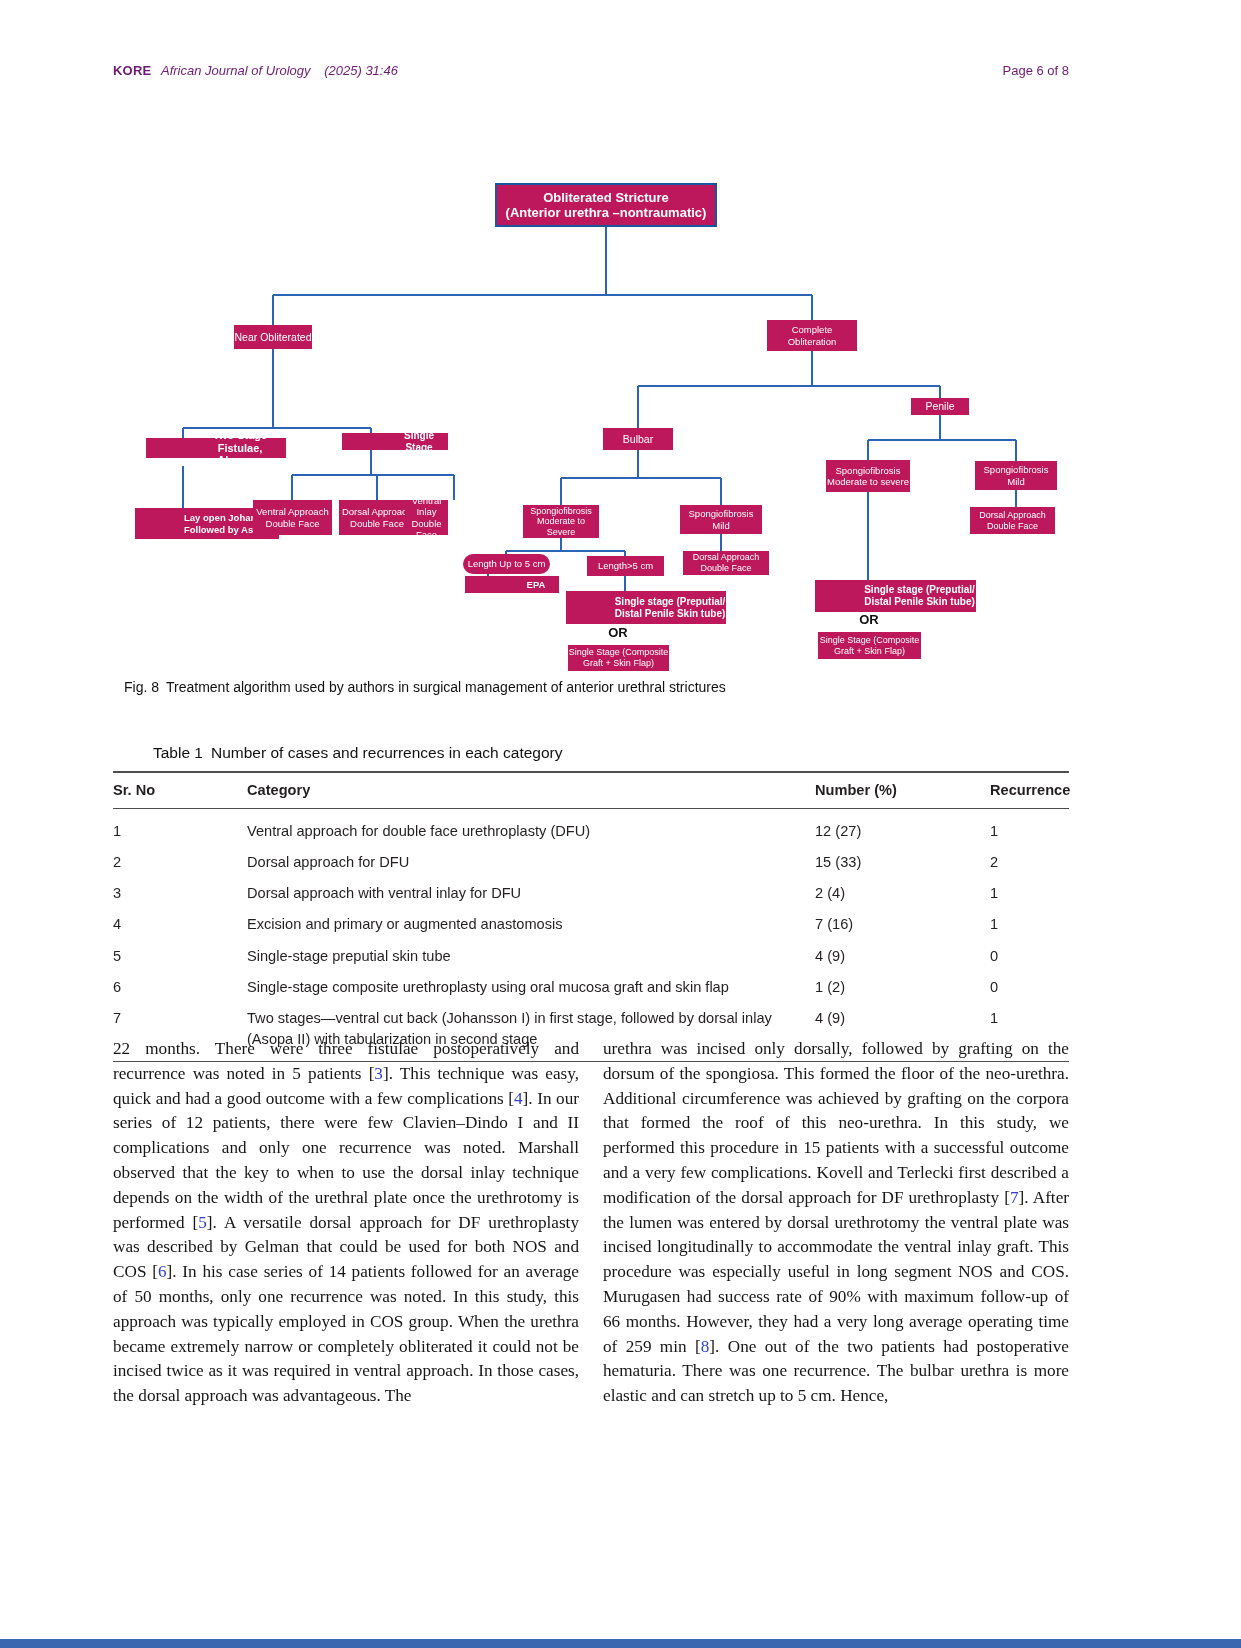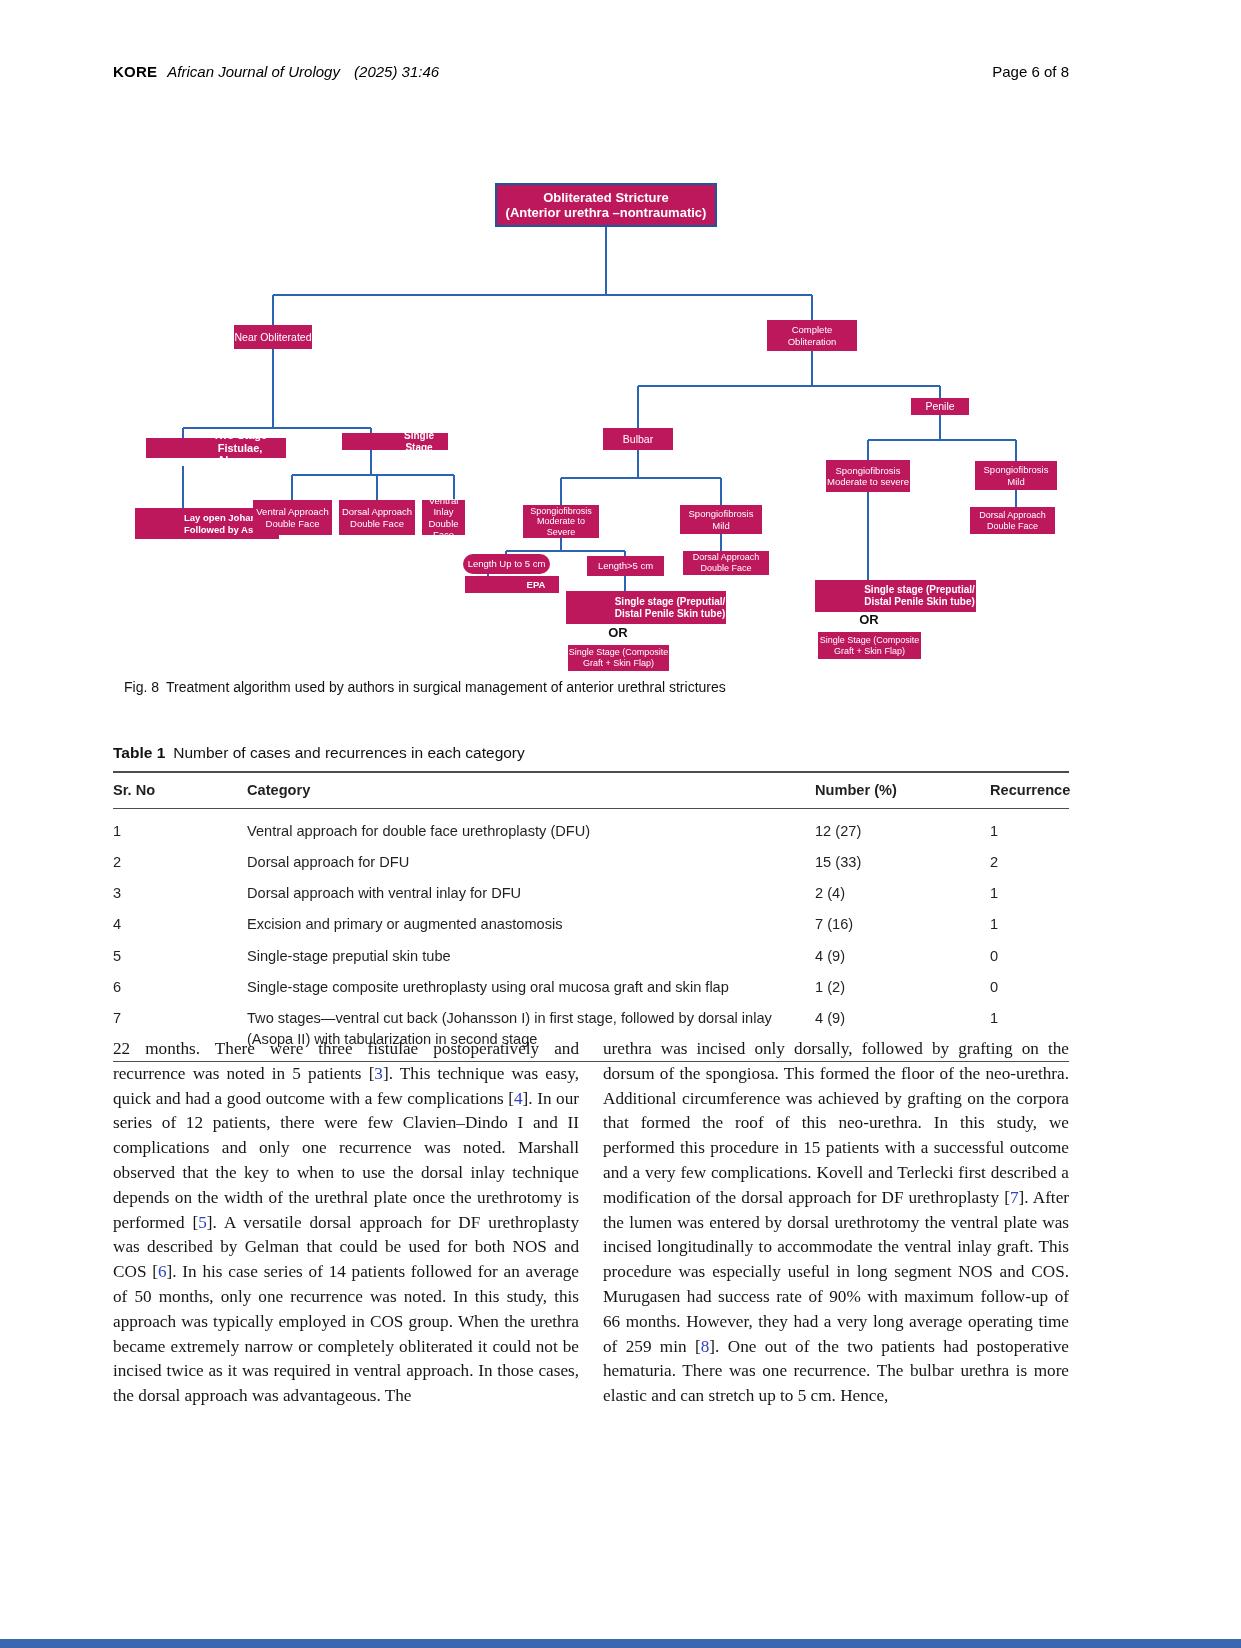--- a/index.html
+++ b/index.html
@@ -2,42 +2,42 @@
 <html><head>
 <meta charset="utf-8">
 <style>
   html,body{margin:0;padding:0;background:#e8e8e8;}
   .page{
     position:relative; width:1241px; height:1648px; margin:0 auto;
     background:#ffffff; overflow:hidden;
     font-family:"Liberation Sans", sans-serif; color:#1a1a1a;
   }
   
-  .hdr{position:absolute; left:113px; top:63px; width:956px; display:flex; justify-content:space-between; font-size:15px; color:#000000;}
+  .hdr{position:absolute; left:113px; top:63px; width:956px; display:flex; justify-content:space-between; font-size:13px; color:#701a75;}
   .hdr-author{font-weight:bold; letter-spacing:.2px;}
   .hdr-journal{font-style:italic; margin-left:6px;}
   .hdr-cite{font-style:italic; margin-left:10px;}
   
   .figure{position:absolute; left:0; top:0; width:1241px; height:700px;}
   .fc-lines{position:absolute; left:0; top:0;}
   .fc-node{
     position:absolute; background:#be185d; color:#fff;
     display:flex; align-items:center; justify-content:center;
     text-align:center; white-space:pre-line; line-height:1.18;
     font-family:"Liberation Sans", sans-serif;
   }
   .fc-node.bold{font-weight:bold;padding-left:48px;}
   .fc-node.root{border:2px solid #17589e; font-weight:bold; box-sizing:border-box;}
   .fc-or{position:absolute; color:#111; font-weight:bold; font-size:13px; text-align:center; width:40px;}
   
   .fig-caption{position:absolute; left:124px; top:679px; width:930px; font-size:14px; color:#111;}
   .cap-label{font-weight:normal; margin-right:7px;}
   
   .tbl-title{position:absolute; left:113px; top:744px; font-size:15.5px; color:#111;}
-  .tbl-label{font-weight:bold; margin-right:8px;}
+  .tbl-label{font-weight:normal; margin-right:8px;margin-left:40px;}
   table.data-table{
     position:absolute; left:113px; top:771px; width:956px;
     border-collapse:collapse; table-layout:fixed;
     font-size:14.6px; color:#231f20;
   }
   .data-table col.c1{width:134px;} .data-table col.c2{width:568px;}
   .data-table col.c3{width:175px;} .data-table col.c4{width:79px;}
   .data-table th{
     text-align:left; font-weight:bold; padding:9px 6px 10px 0;
     border-top:2px solid #4d4d4d; border-bottom:1px solid #4d4d4d;
@@ -91,21 +91,21 @@
 Fistulae, Abscess</div>
     <div class="fc-node bold" style="left:342px;top:433px;width:58px;height:17px;font-size:10px;">Single Stage</div>
     <div class="fc-node" style="left:603px;top:428px;width:70px;height:22px;font-size:10.5px;">Bulbar</div>
     <div class="fc-node" style="left:911px;top:398px;width:58px;height:17px;font-size:10.5px;">Penile</div>
     <div class="fc-node bold" style="left:135px;top:508px;width:96px;height:31px;font-size:9.5px;">Lay open Johansen I
 Followed by Asopa II</div>
     <div class="fc-node" style="left:253px;top:500px;width:79px;height:35px;font-size:9.5px;">Ventral Approach
 Double Face</div>
     <div class="fc-node" style="left:339px;top:500px;width:76px;height:35px;font-size:9.5px;">Dorsal Approach
 Double Face</div>
-    <div class="fc-node" style="left:422px;top:500px;width:43px;height:35px;font-size:9.5px;">Ventral Inlay
+    <div class="fc-node" style="left:405px;top:500px;width:43px;height:35px;font-size:9.5px;">Ventral Inlay
 Double Face</div>
     <div class="fc-node" style="left:523px;top:505px;width:76px;height:33px;font-size:9px;">Spongiofibrosis
 Moderate to Severe</div>
     <div class="fc-node" style="left:680px;top:505px;width:82px;height:29px;font-size:9.5px;">Spongiofibrosis
 Mild</div>
     <div class="fc-node" style="left:683px;top:551px;width:86px;height:24px;font-size:9px;">Dorsal Approach
 Double Face</div>
     <div class="fc-node" style="left:463px;top:554px;width:87px;height:20px;font-size:9.5px;border-radius:10px;">Length Up to 5 cm</div>
     <div class="fc-node bold" style="left:465px;top:576px;width:46px;height:17px;font-size:9.5px;">EPA</div>
     <div class="fc-node" style="left:587px;top:556px;width:77px;height:20px;font-size:9.5px;">Length&gt;5 cm</div>

